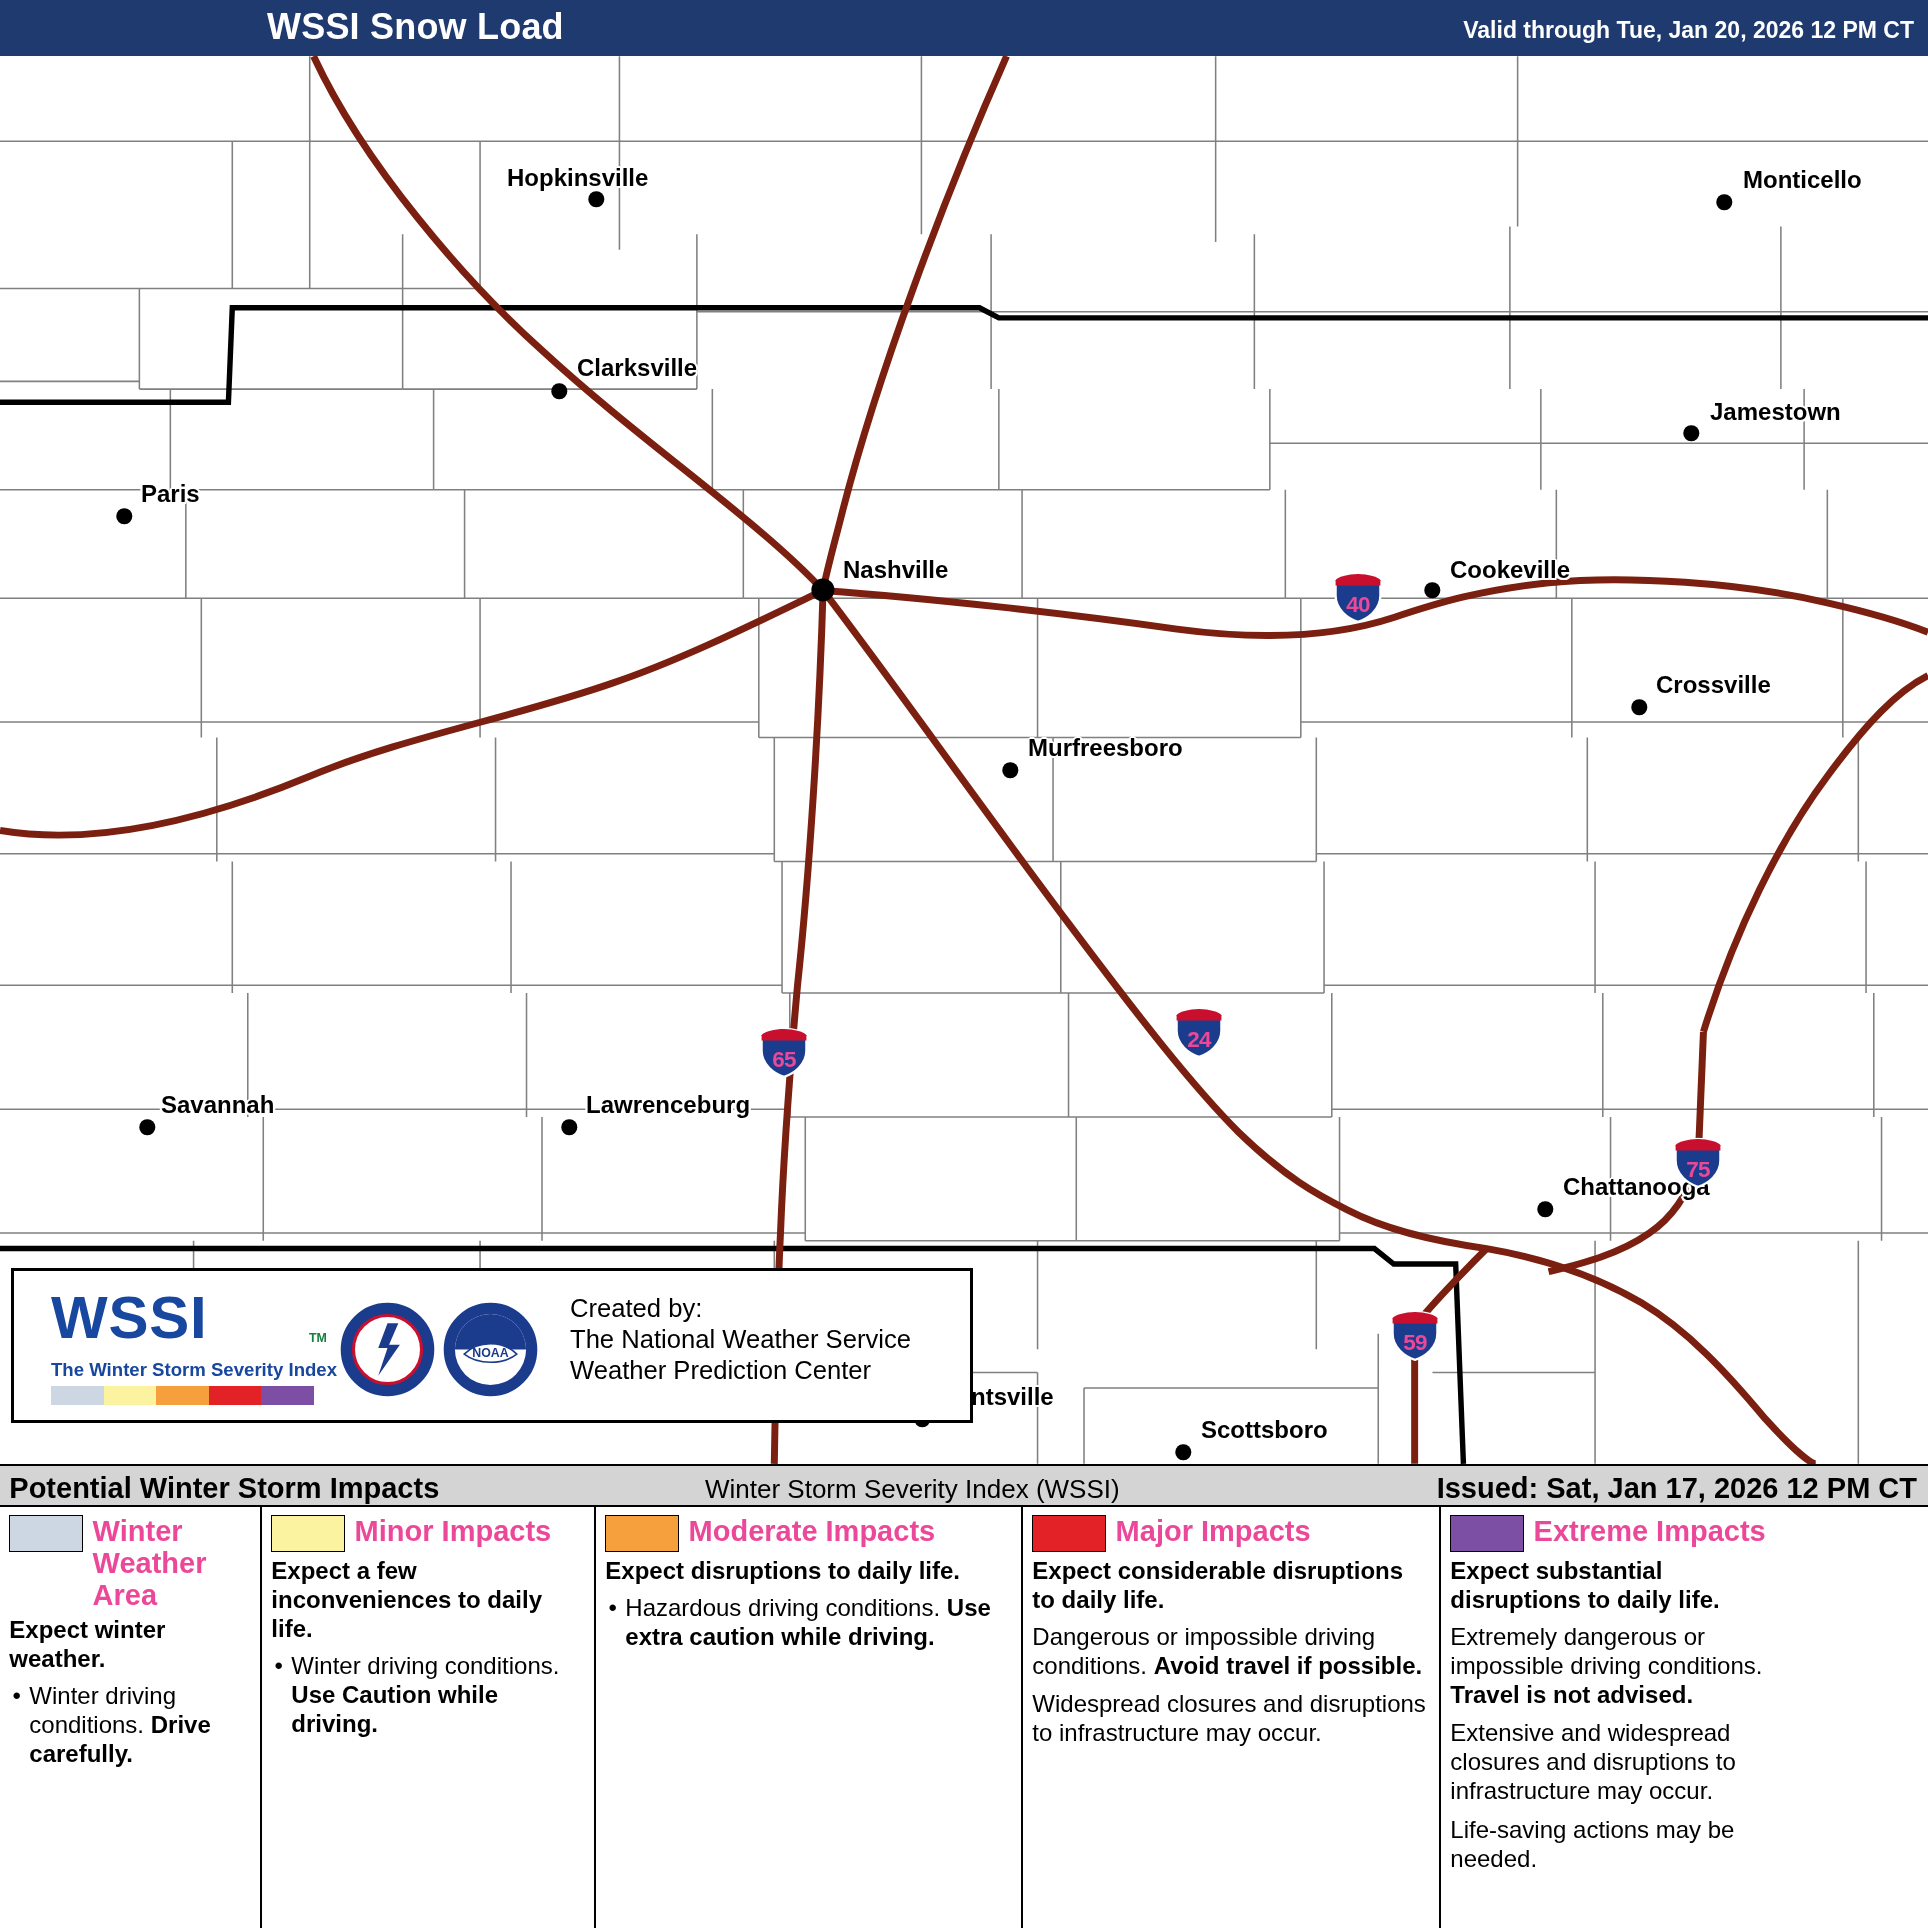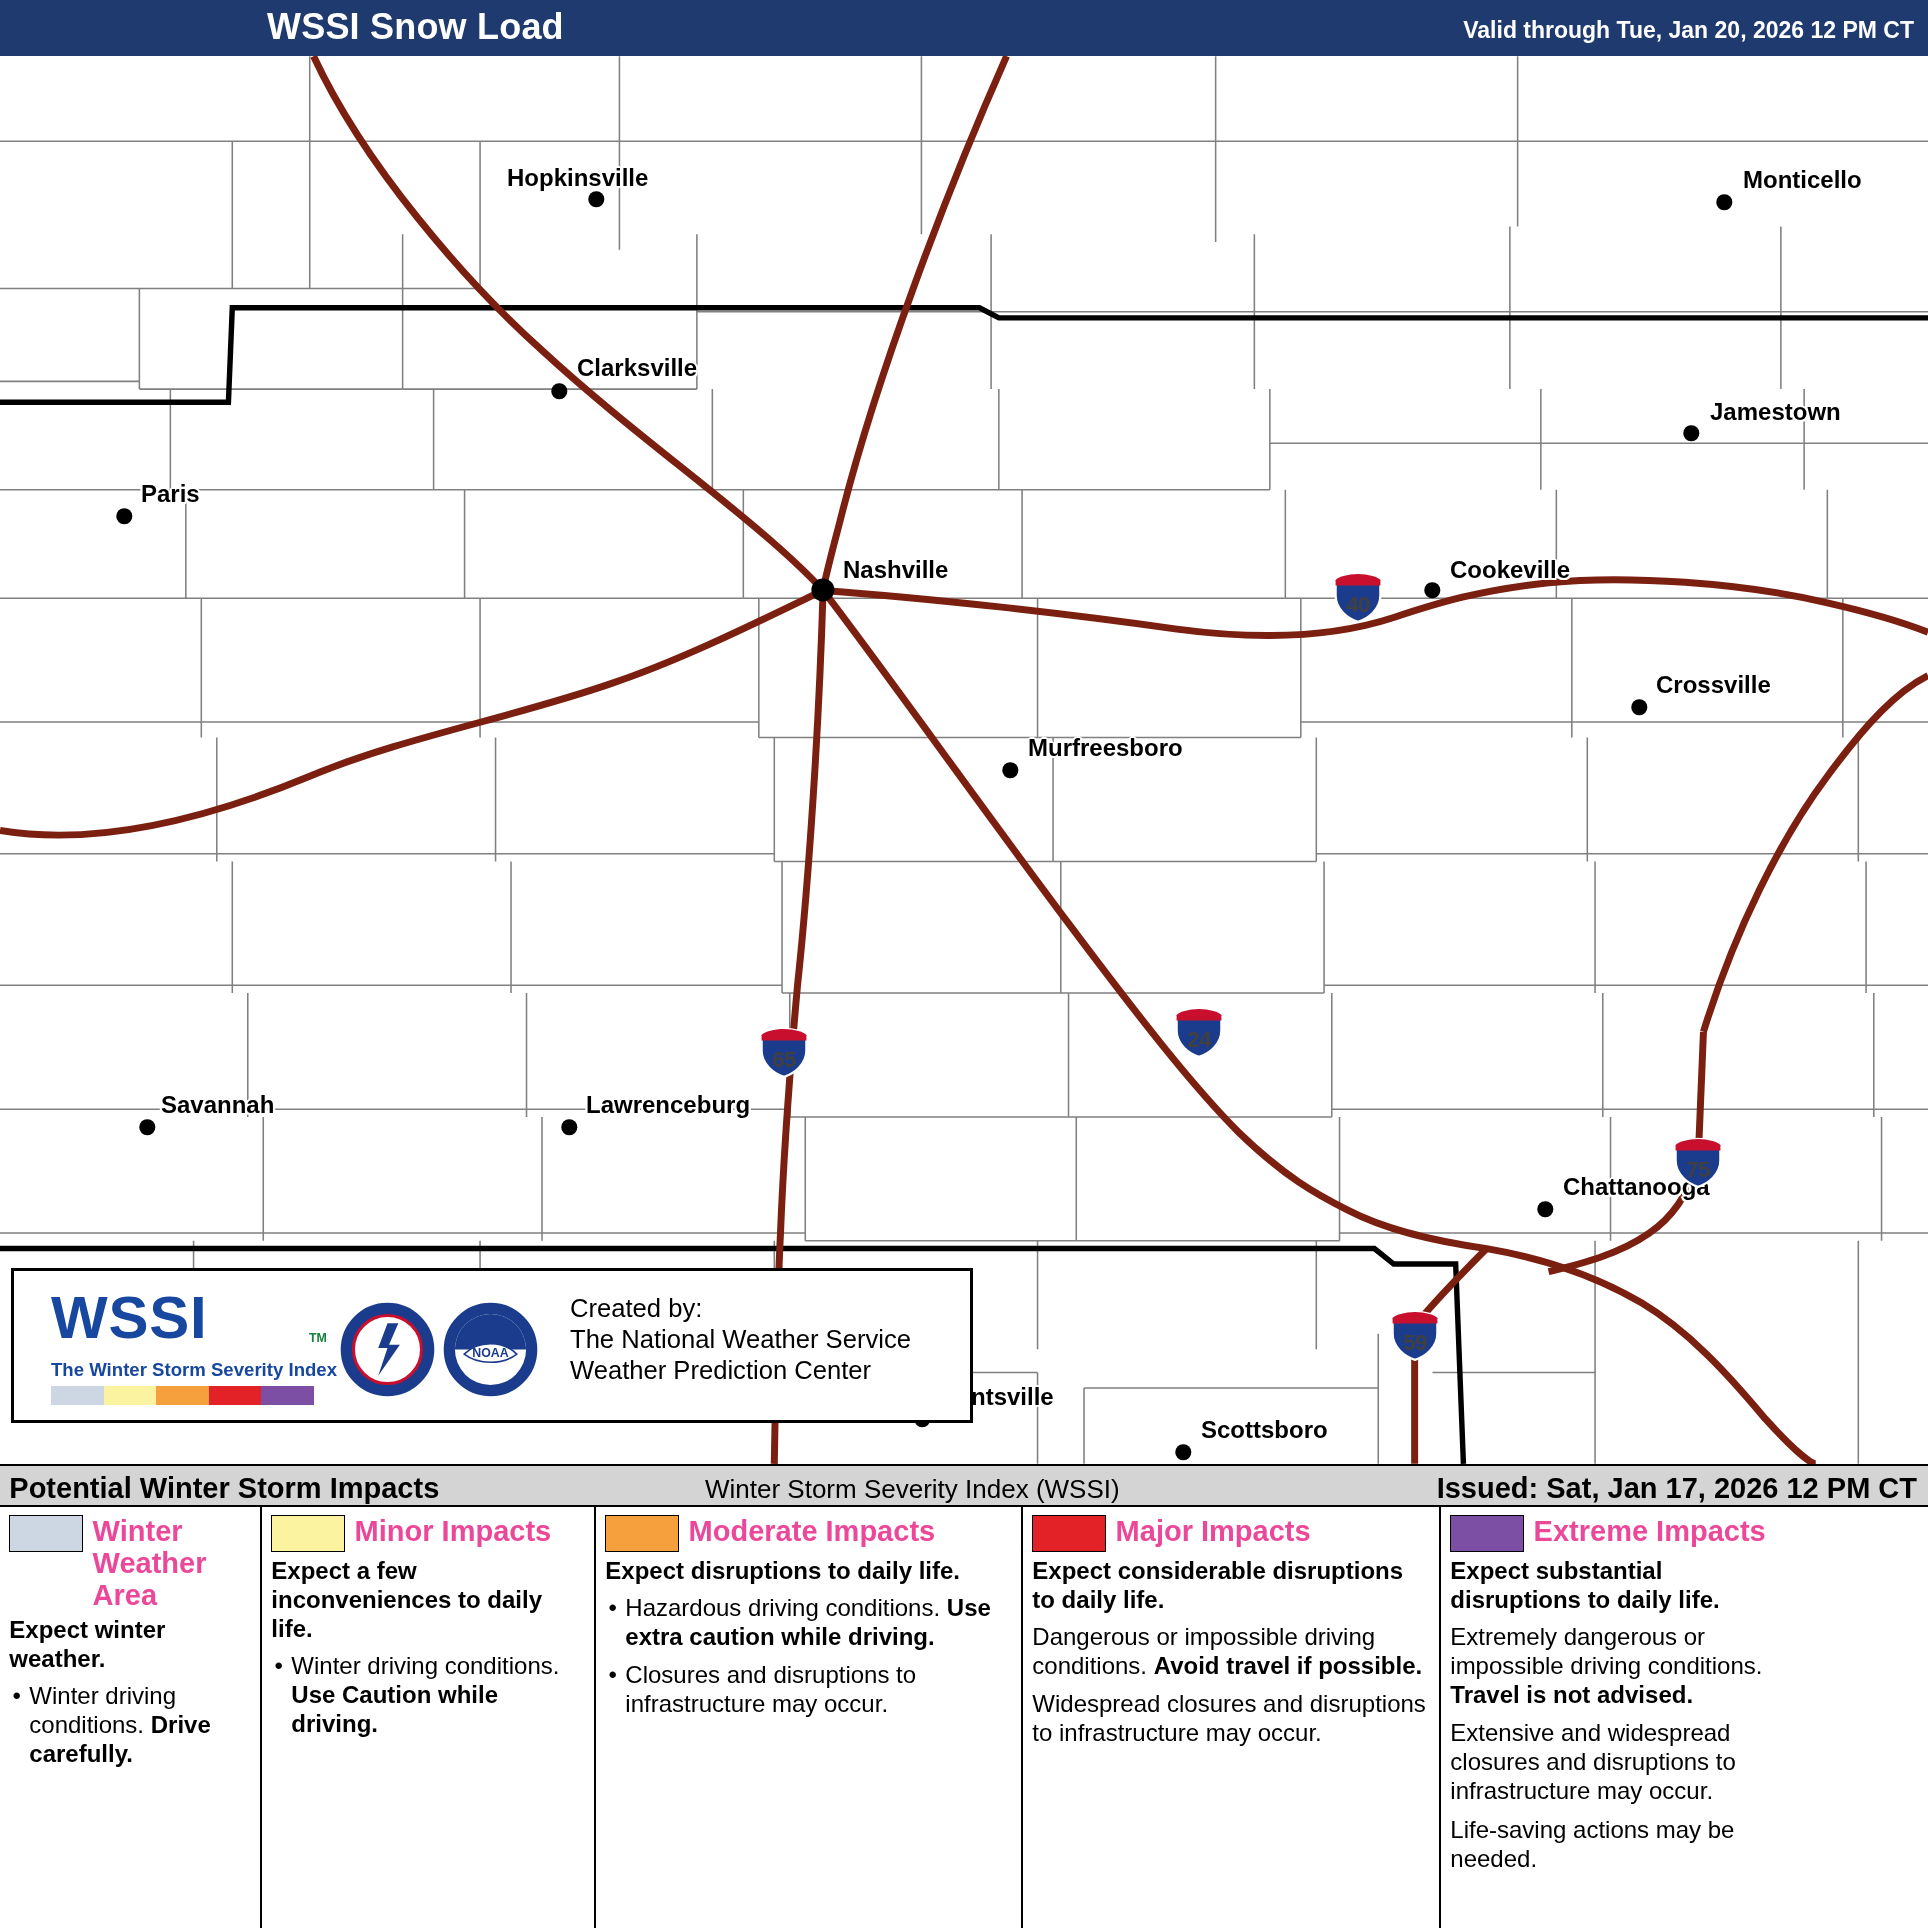--- a/index.html
+++ b/index.html
@@ -46,21 +46,21 @@
       1.5px 1.5px #fff,-1.5px -1.5px #fff,1.5px -1.5px #fff,-1.5px 1.5px #fff,
       2.3px 0 #fff,-2.3px 0 #fff,0 2.3px #fff,0 -2.3px #fff;
   }
 
   
   .shield{
     position:absolute;width:48px;height:51px;transform:translate(-24px,-25.6px);
   }
   .shield .num{
     position:absolute;left:0;top:20px;width:48px;text-align:center;
-    font-size:22.5px;font-weight:bold;color:#404040;letter-spacing:-0.8px;
+    font-size:22.5px;font-weight:bold;color:#ec4899;letter-spacing:-0.8px;
   }
 
   
   .logobox{
     position:absolute;left:11px;top:1268px;width:962px;height:155px;
     background:#ffffff;border:3.9px solid #000;box-sizing:border-box;
   }
   .wssi-text{
     position:absolute;left:37px;top:12.4px;
     font-size:60px;font-weight:bold;color:#17479e;letter-spacing:0.8px;
@@ -326,21 +326,20 @@
       <div class="legdesc">Expect a few inconveniences to daily life.</div>
       <ul class="legbullets">
           <li class="bullet"><span>Winter driving conditions. </span><b>Use Caution while driving.</b></li>
         </ul>
     </div>
     <div class="legcol c2">
       <span class="swatch" style="background:#f5a03c"></span><span class="leghead">Moderate Impacts</span>
       <div class="legdesc">Expect disruptions to daily life.</div>
       <ul class="legbullets">
           <li class="bullet"><span>Hazardous driving conditions. </span><b>Use extra caution while driving.</b></li>
-          <li class="bullet"><span>Closures and disruptions to infrastructure may occur.</span></li>
         </ul>
     </div>
     <div class="legcol c3">
       <span class="swatch" style="background:#e32227"></span><span class="leghead">Major Impacts</span>
       <div class="legdesc">Expect considerable disruptions to daily life.</div>
       <ul class="legbullets">
           <li class="nobullet"><span>Dangerous or impossible driving conditions. </span><b>Avoid travel if possible.</b></li>
           <li class="nobullet"><span>Widespread closures and disruptions to infrastructure may occur.</span></li>
         </ul>
     </div>

